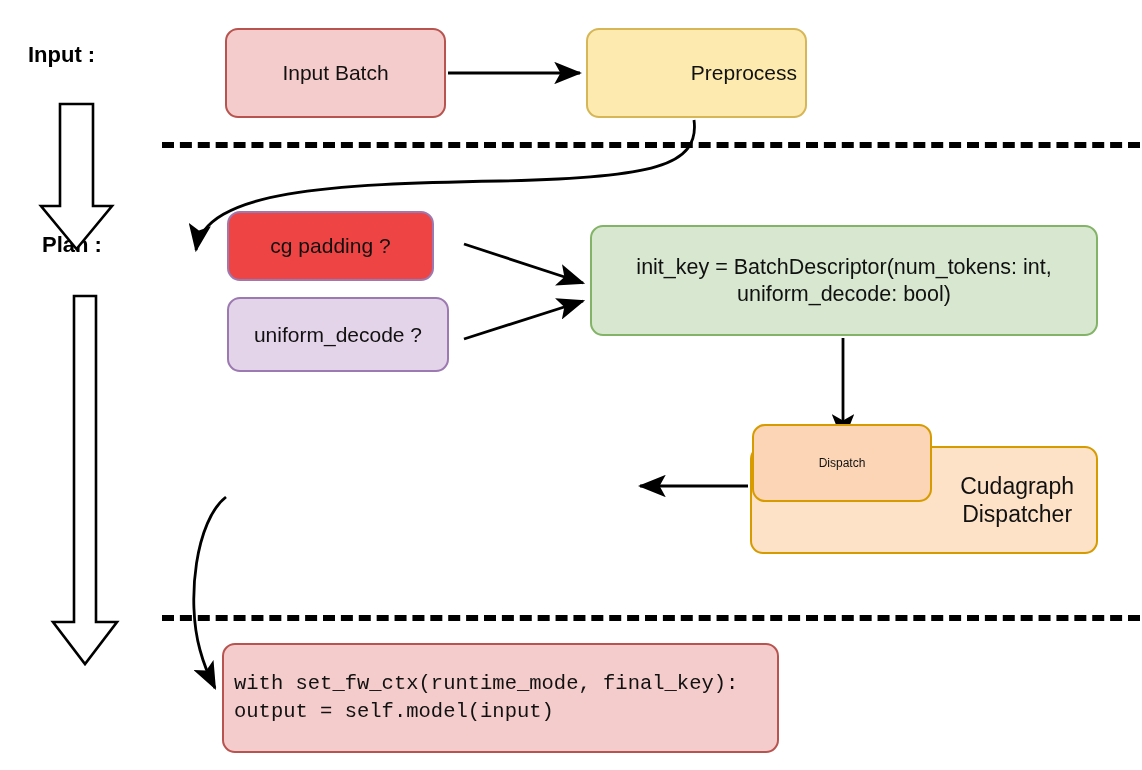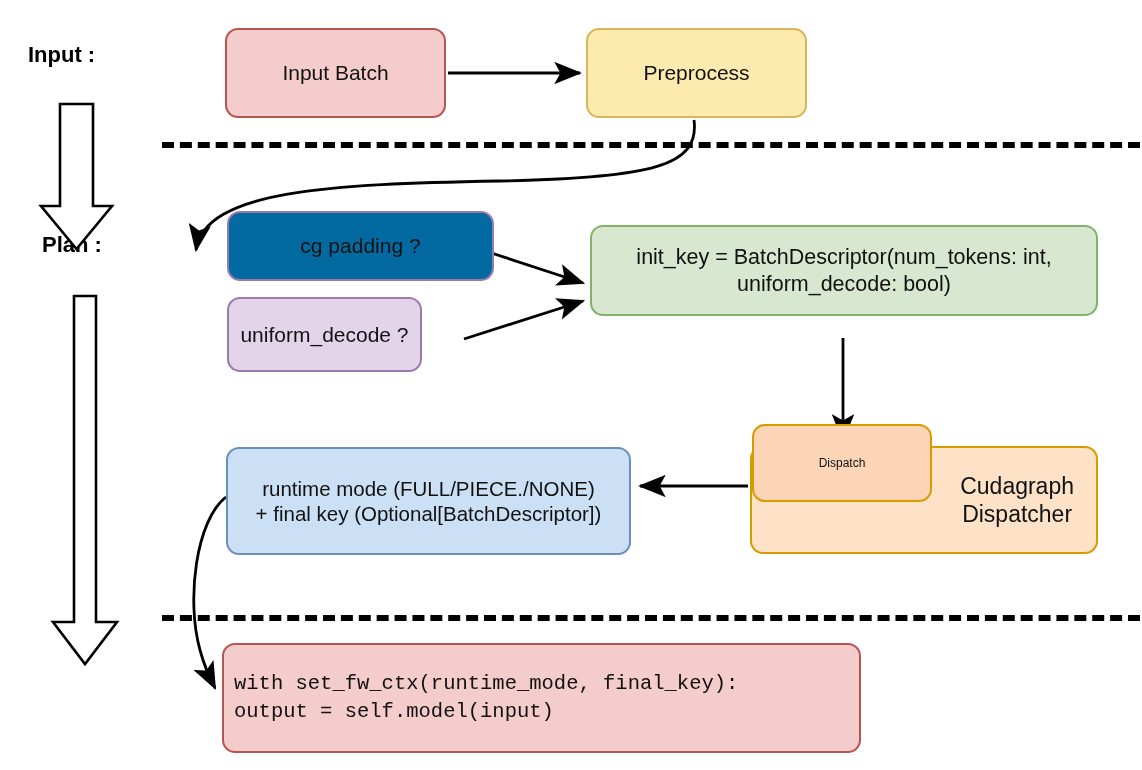--- a/index.html
+++ b/index.html
@@ -43,32 +43,32 @@
     padding: 2px 8px;
   }
   .node .node-text { display: block; white-space: pre-line; }
 
   #node-input-batch {
     left: 225px; top: 28px; width: 221px; height: 90px;
     background: #f5cccc; border-color: #b85450;
   }
   #node-preprocess {
     left: 586px; top: 28px; width: 221px; height: 90px;
-    background: #fdeaae; border-color: #d6b656;
+    background: #fdeaae; border-color: #d6b656; justify-content: flex-end;
   }
   #node-cg-padding {
-    left: 227px; top: 211px; width: 267px; height: 70px;
-    background: #0369a1; border-color: #9c79b0;
+    left: 227px; top: 211px; width: 207px; height: 70px;
+    background: #ef4444; border-color: #9c79b0;
   }
   #node-uniform-decode {
-    left: 227px; top: 297px; width: 195px; height: 75px;
+    left: 227px; top: 297px; width: 222px; height: 75px;
     background: #e4d4ea; border-color: #9c79b0;
   }
   #node-init-key {
-    left: 590px; top: 225px; width: 508px; height: 91px;
+    left: 590px; top: 225px; width: 508px; height: 111px;
     background: #d8e8d0; border-color: #82b366;
     font-size: 21.5px;
   }
   #node-cudagraph-dispatcher {
     left: 750px; top: 446px; width: 348px; height: 108px;
     background: #fde2c8; border-color: #d79b00;
     justify-content: flex-end;
     padding-right: 22px;
     font-size: 23px;
   }
@@ -76,21 +76,21 @@
     left: 752px; top: 424px; width: 180px; height: 78px;
     background: #fbd5b6; border-color: #d79b00;
     font-size: 12px;
   }
   #node-runtime-mode {
     left: 226px; top: 447px; width: 405px; height: 108px;
     background: #cce0f5; border-color: #6c8ebf;
     font-size: 20.5px;
   }
   #node-exec-code {
-    left: 222px; top: 643px; width: 639px; height: 110px;
+    left: 222px; top: 643px; width: 557px; height: 110px;
     background: #f5cccc; border-color: #b85450;
     font-family: "Liberation Mono", "DejaVu Sans Mono", monospace;
     font-size: 20.5px;
     justify-content: flex-start;
     align-items: center;
     text-align: left;
     padding-left: 10px;
     line-height: 1.35;
   }
 
@@ -173,23 +173,19 @@
 
   <div class="node" id="node-cudagraph-dispatcher">
     <span class="node-text">Cudagraph
 Dispatcher</span>
   </div>
 
   <div class="node" id="node-dispatch">
     <span class="node-text">Dispatch</span>
   </div>
 
-  <div class="node" id="node-runtime-mode">
-    <span class="node-text">runtime mode (FULL/PIECE./NONE)
-+ final key (Optional[BatchDescriptor])</span>
-  </div>
 
   <div class="node" id="node-exec-code">
     <span class="node-text">with set_fw_ctx(runtime_mode, final_key):
     output = self.model(input)</span>
   </div>
 
 </div>
 
 </body></html>

